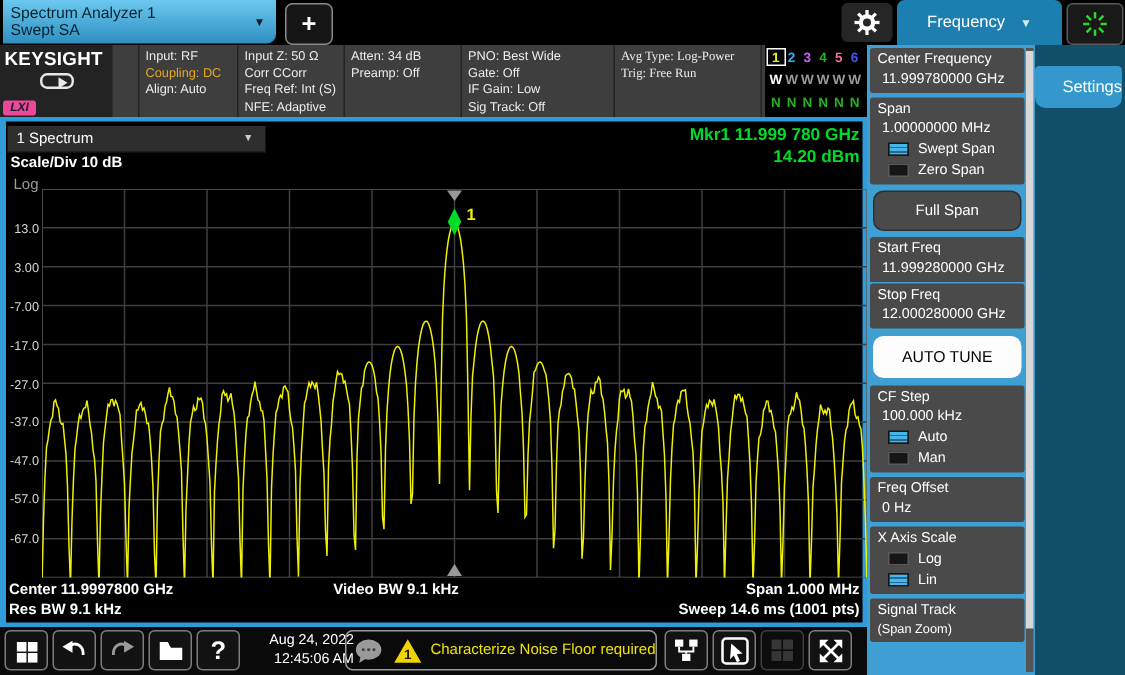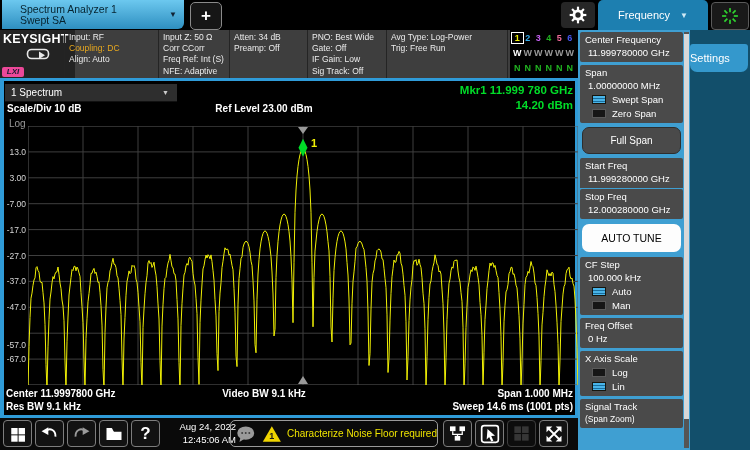--- a/index.html
+++ b/index.html
@@ -3,21 +3,21 @@
 <meta charset="utf-8">
 <style>
   html,body{margin:0;padding:0;background:#000;}
   #app{position:relative;width:750px;height:450px;background:#000;overflow:hidden;
        font-family:"Liberation Sans", sans-serif;color:#eee;}
   
   .topbar{position:absolute;left:0;top:0;width:750px;height:30px;background:#000;}
   .app-tab{position:absolute;left:2px;top:0;width:182px;height:29px;
     background:linear-gradient(#6cc8ef,#2e8fc0);border-radius:0 0 6px 0;color:#06232f;
     display:flex;align-items:center;cursor:pointer;}
-  .app-tab .lines{padding-left:18px;line-height:11px;font-size:10.5px;}
+  .app-tab .lines{padding-left:5px;line-height:11px;font-size:10.5px;}
   .app-tab .caret{margin-left:auto;margin-right:7px;font-size:8px;color:#123;}
   .add-tab{position:absolute;left:190px;top:2px;width:30px;height:26px;background:#161616;
     border:1px solid #8a8a8a;border-radius:5px;color:#fff;font-size:17px;font-weight:bold;
     text-align:center;line-height:25px;cursor:pointer;}
   .gear-btn{position:absolute;left:561px;top:2px;width:34px;height:26px;background:#262626;
     border-radius:4px;display:flex;align-items:center;justify-content:center;cursor:pointer;}
   .freq-tab{position:absolute;left:598px;top:0;width:110px;height:30px;background:#1d7fb0;
     border-radius:5px 5px 0 0;color:#fff;font-size:11px;display:flex;align-items:center;
     justify-content:center;gap:10px;cursor:pointer;}
   .freq-tab .caret{font-size:8px;color:#cfe9f5;}
@@ -61,21 +61,21 @@
     border-radius:4px;display:flex;align-items:center;justify-content:center;cursor:pointer;box-sizing:border-box;}
   .datetime{position:absolute;left:170px;top:3px;width:66px;text-align:right;font-size:9.5px;line-height:12.5px;color:#fff;}
   .alert-box{position:absolute;left:230px;top:2px;width:208px;height:27px;border:1px solid #9a9a9a;border-radius:5px;
     display:flex;align-items:center;box-sizing:border-box;cursor:pointer;}
   .alert-text{color:var(--warn_yellow);font-size:10px;margin-left:5px;white-space:nowrap;text-align:center;}
   .dim{opacity:.45;}
   
   .rightpanel{position:absolute;left:578px;top:30px;width:172px;height:420px;background:var(--panel_teal);overflow:hidden;}
   .settings-tab{position:absolute;left:112px;top:14px;width:58px;height:28px;background:#3498cc;
     border-radius:3px 3px 7px 7px;color:#fff;font-size:11px;display:flex;align-items:center;
-    justify-content:flex-start;cursor:pointer;}
+    justify-content:flex-end;cursor:pointer;}
   .menucol{position:absolute;left:0px;top:0px;width:112px;height:420px;background:var(--panel_blue);
     box-sizing:border-box;padding:2px 7px 0 2px;}
   .menu-item{background:#4a4a4a;border-radius:2px;padding:2px 0 3px 5px;color:#fff;cursor:pointer;}
   .m-label{font-size:9.5px;line-height:12px;}
   .m-value{font-size:9.5px;line-height:13px;padding-left:3px;}
   .radio-row{display:flex;align-items:center;height:14px;padding-left:7px;cursor:pointer;}
   .radio-row .lbl{font-size:9.5px;padding-left:6px;}
   .ind{width:14px;height:9px;box-sizing:border-box;}
   .ind.sel{background:repeating-linear-gradient(180deg,#49b4e8 0 2px,#1a6f9e 2px 3px);border:1px solid #16160f;}
   .ind.unsel{background:#161616;border:1px solid #5a5a5a;}
@@ -140,42 +140,42 @@
 
   <div class="header">
     <div class="brand">
       <div class="brand-name">KEYSIGHT</div>
       <svg class="sweep-icon" width="24" height="14" viewBox="0 0 24 14">
         <rect x="1.5" y="1.5" width="21" height="9" rx="4" fill="none" stroke="#e8e8e8" stroke-width="1.6"></rect>
         <polygon points="13,11 13,3.5 19,7.2" fill="#e8e8e8"></polygon>
       </svg>
       <div class="lxi">LXI</div>
     </div>
-    <div class="hcol" style="left:64px;width:80px;">
+    <div class="hcol" style="left:92px;width:80px;">
       <div>Input: RF</div>
       <div class="amber">Coupling: DC</div>
       <div>Align: Auto</div>
     </div>
     <div class="hcol" style="left:158px;width:69px;">
       <div>Input Z: 50 Ω</div>
       <div>Corr CCorr</div>
       <div>Freq Ref: Int (S)</div>
       <div>NFE: Adaptive</div>
     </div>
     <div class="hcol" style="left:229px;width:76px;">
       <div>Atten: 34 dB</div>
       <div>Preamp: Off</div>
     </div>
     <div class="hcol" style="left:307px;width:101px;">
       <div>PNO: Best Wide</div>
       <div>Gate: Off</div>
       <div>IF Gain: Low</div>
       <div>Sig Track: Off</div>
     </div>
-    <div class="hcol" style="left:386px;width:95px;">
+    <div class="hcol" style="left:409px;width:95px;font-family:Liberation Serif, serif;">
       <div>Avg Type: Log-Power</div>
       <div>Trig: Free Run</div>
     </div>
     <div class="trace-table" id="traceTable">
         <div class="trow">
           <div class="tcell" style="color: rgb(240, 240, 5); outline: rgb(255, 255, 255) solid 1px;">1</div>
           <div class="tcell" style="color: rgb(53, 174, 240);">2</div>
           <div class="tcell" style="color: rgb(196, 95, 240);">3</div>
           <div class="tcell" style="color: rgb(33, 180, 33);">4</div>
           <div class="tcell" style="color: rgb(240, 106, 154);">5</div>
@@ -204,32 +204,31 @@
   <div class="display">
     <div class="trace-sel">
       <span>1 Spectrum</span>
       <span class="caret">▼</span>
     </div>
     <div class="mkr1">
       <div>Mkr1  11.999 780 GHz</div>
       <div>14.20 dBm</div>
     </div>
     <div class="scale-div">Scale/Div 10 dB</div>
-    <div class="ref-level">Ref Level 23.00 dBm</div>
     <div class="log-label">Log</div>
 
     <div class="ylabels" id="yLabels">
         <div class="ylab" style="top: 20.9px;">13.0</div>
         <div class="ylab" style="top: 46.8px;">3.00</div>
         <div class="ylab" style="top: 72.7px;">-7.00</div>
         <div class="ylab" style="top: 98.6px;">-17.0</div>
         <div class="ylab" style="top: 124.5px;">-27.0</div>
         <div class="ylab" style="top: 150.4px;">-37.0</div>
         <div class="ylab" style="top: 176.3px;">-47.0</div>
-        <div class="ylab" style="top: 214px; margin-left: 16px;">-57.0</div>
+        <div class="ylab" style="top: 201px; margin-left: 16px;">-57.0</div>
         <div class="ylab" style="top: 228.1px;">-67.0</div>
       </div>
 
     <div class="graticule">
       <svg id="gridSvg" width="550" height="259" viewBox="0 0 550 259">
           <line x1="0" y1="0" x2="0" y2="259" stroke="#5f5f5f" stroke-width="1"></line>
           <line x1="0" y1="0" x2="550" y2="0" stroke="#5f5f5f" stroke-width="1"></line>
           <line x1="55" y1="0" x2="55" y2="259" stroke="#3f3f3f" stroke-width="1"></line>
           <line x1="0" y1="25.9" x2="550" y2="25.9" stroke="#3f3f3f" stroke-width="1"></line>
           <line x1="110" y1="0" x2="110" y2="259" stroke="#3f3f3f" stroke-width="1"></line>

